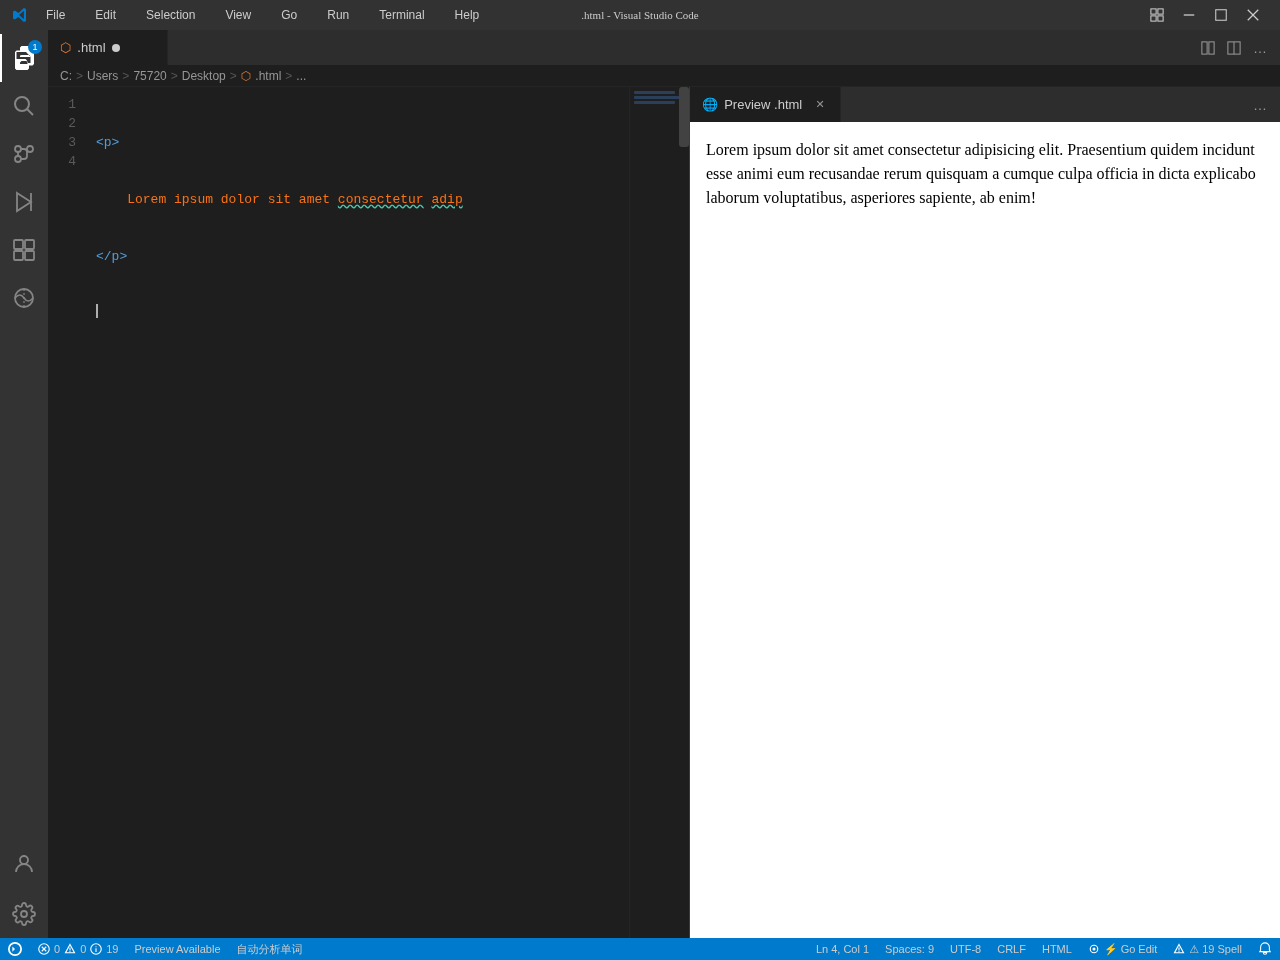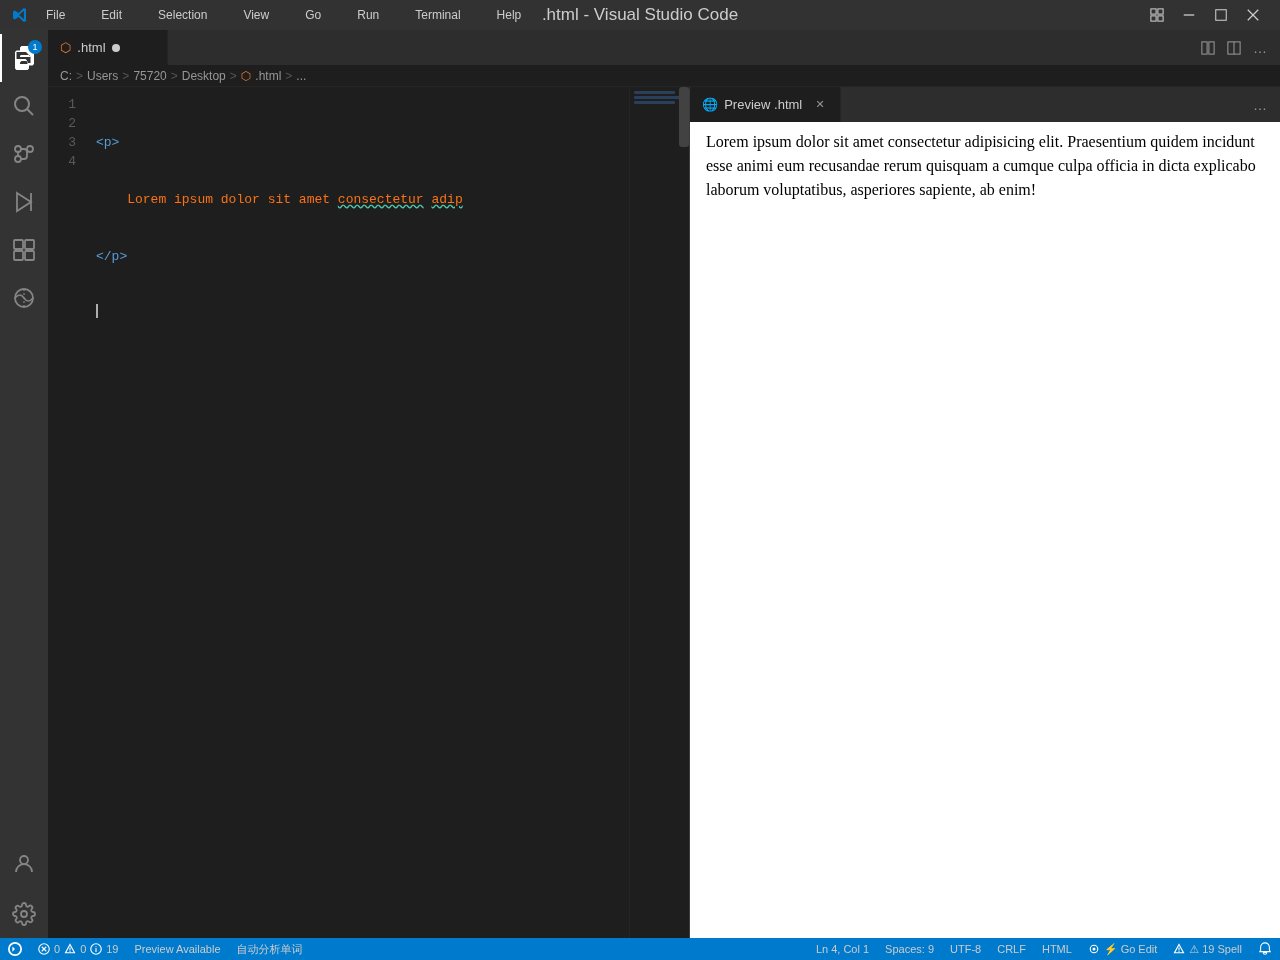--- a/index.html
+++ b/index.html
@@ -24,35 +24,36 @@
       padding: 0 12px;
       flex-shrink: 0;
     }
     #title-bar-left {
       display: flex;
       align-items: center;
       gap: 10px;
     }
     .menu-items {
       display: flex;
-      gap: 20px;
+      gap: 14px;
     }
     .menu-item {
       padding: 2px 8px;
       font-size: 12px;
       color: #cccccc;
       cursor: pointer;
       border-radius: 3px;
     }
     #title-bar-center {
-      font-size: 17px;
+      font-size: 11px;
       color: #cccccc;
       position: absolute;
       left: 50%;
       transform: translateX(-50%);
+      font-family: Liberation Serif, serif;
     }
     #title-bar-right {
       display: flex;
       align-items: center;
       gap: 2px;
     }
     .window-btn {
       width: 30px;
       height: 30px;
       display: flex;
@@ -324,21 +325,21 @@
       align-items: center;
       justify-content: center;
       border-radius: 3px;
       cursor: pointer;
       color: #969696;
       font-size: 14px;
     }
     #preview-content {
       flex: 1;
       background: #ffffff;
-      padding: 8px 16px;
+      padding: 16px 16px;
       overflow: auto;
     }
     #preview-content p {
       font-family: 'Times New Roman', serif;
       font-size: 16px;
       color: #000000;
       line-height: 1.5;
     }
 
     

